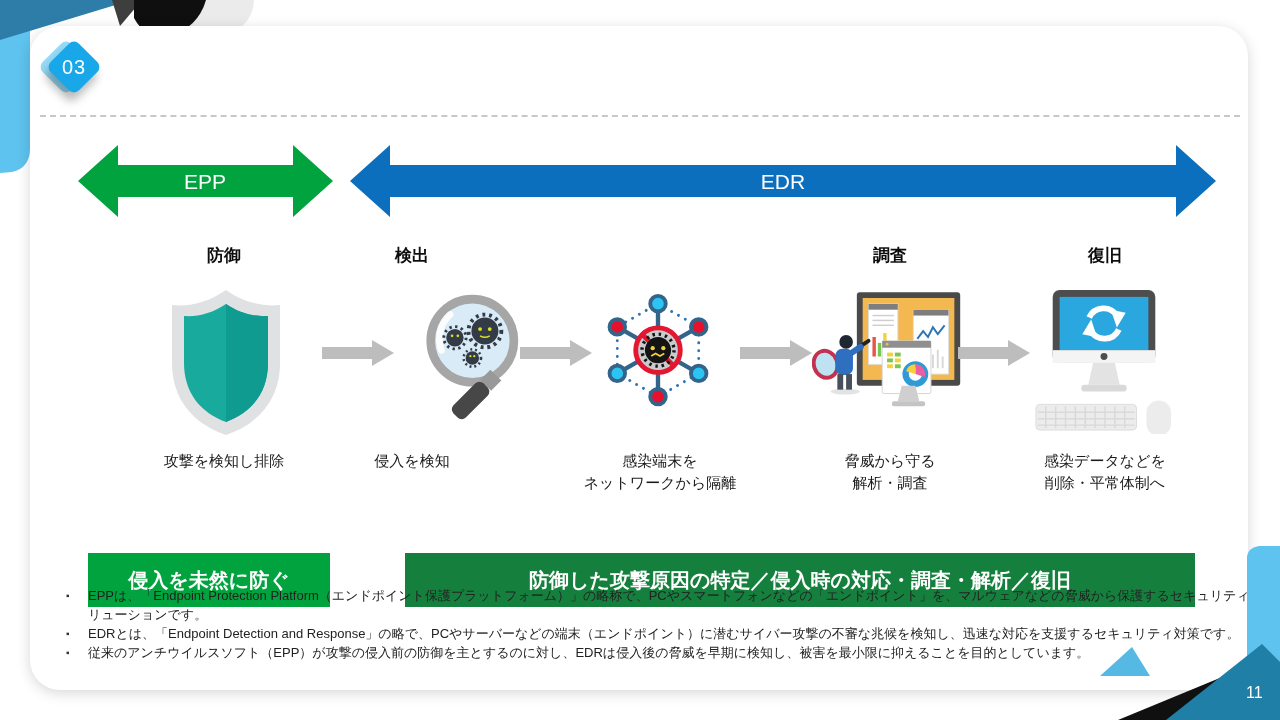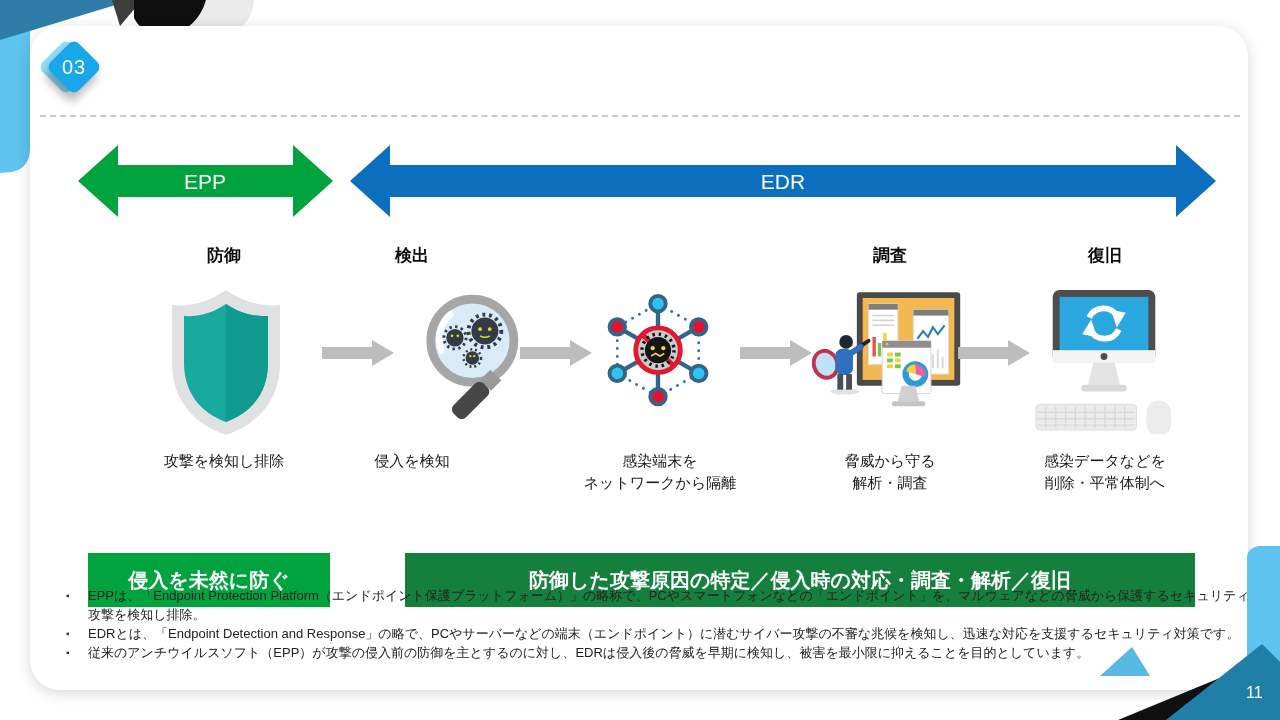--- a/index.html
+++ b/index.html
@@ -246,21 +246,21 @@
   </div>
 
   <div class="abs sum-box epp-box">侵入を未然に防ぐ</div>
   <div class="abs sum-box edr-box">防御した攻撃原因の特定／侵入時の対応・調査・解析／復旧</div>
 
   <div class="abs notes">
     <div class="note-row">
       <span class="note-bullet">▪</span>
       <div>
         <div class="note-line">EPPは、「Endpoint Protection Platform（エンドポイント保護プラットフォーム）」の略称で、PCやスマートフォンなどの「エンドポイント」を、マルウェアなどの脅威から保護するセキュリティソ</div>
-        <div class="note-line">攻撃を検知し排除。</div>
+        <div class="note-line">リューションです。</div>
       </div>
     </div>
     <div class="note-row">
       <span class="note-bullet">▪</span>
       <div>
         <div class="note-line">EDRとは、「Endpoint Detection and Response」の略で、PCやサーバーなどの端末（エンドポイント）に潜むサイバー攻撃の不審な兆候を検知し、迅速な対応を支援するセキュリティ対策です。</div>
         <div class="note-line"></div>
       </div>
     </div>
     <div class="note-row">

